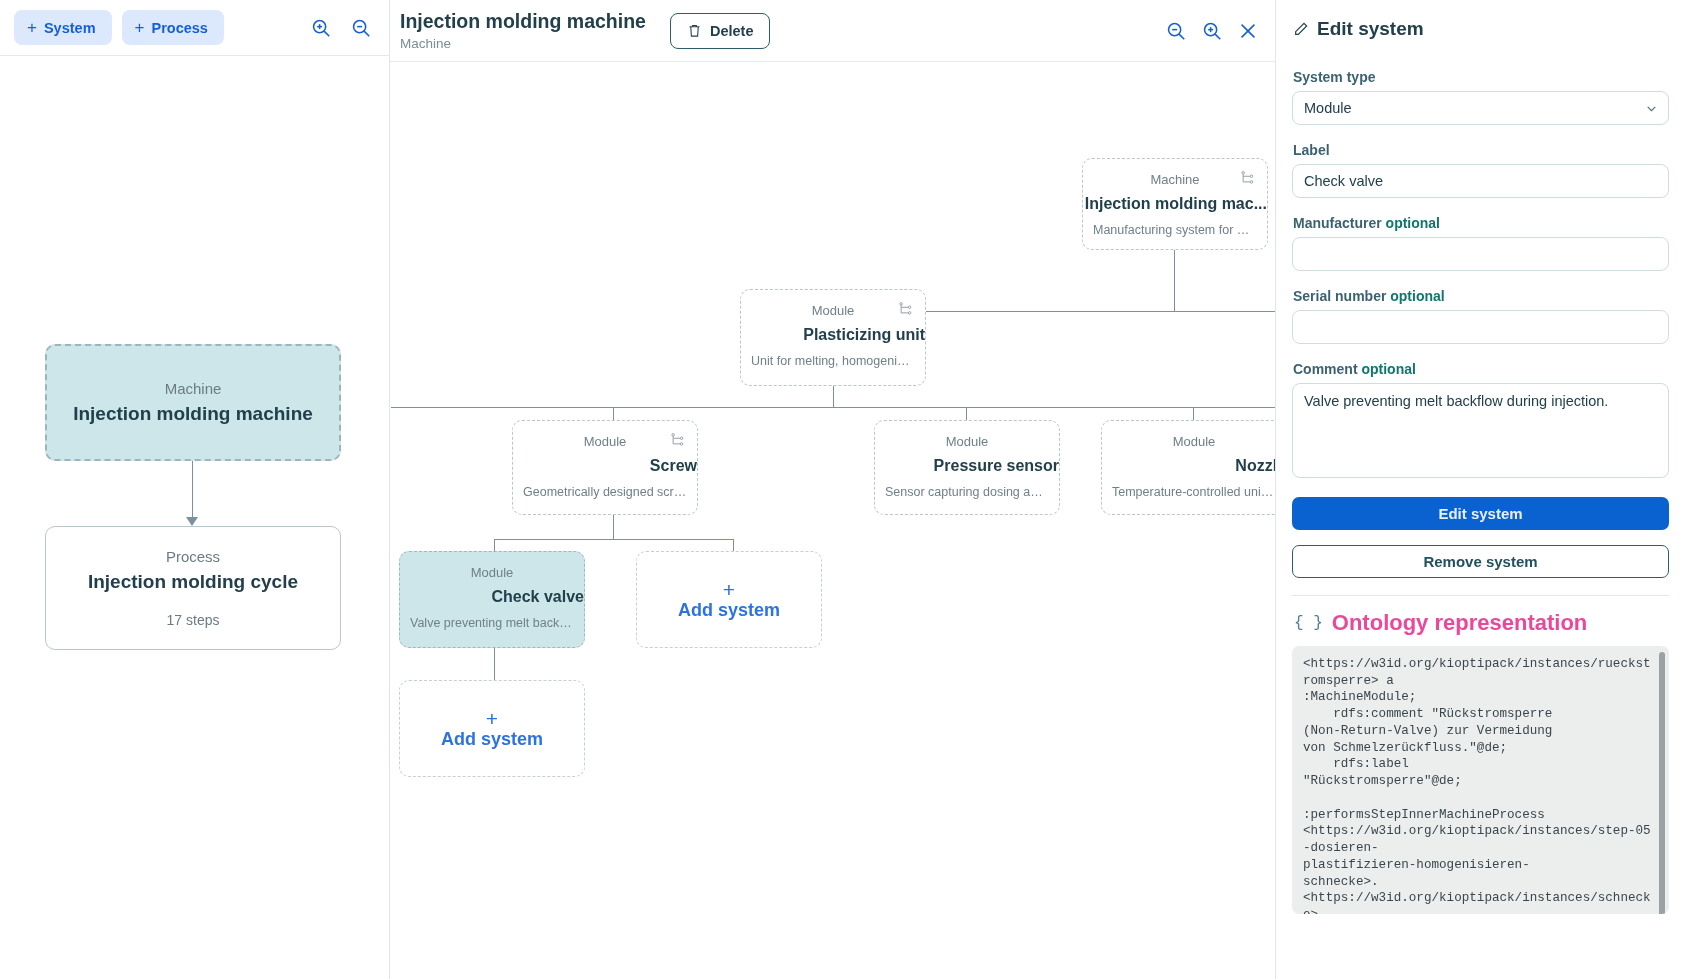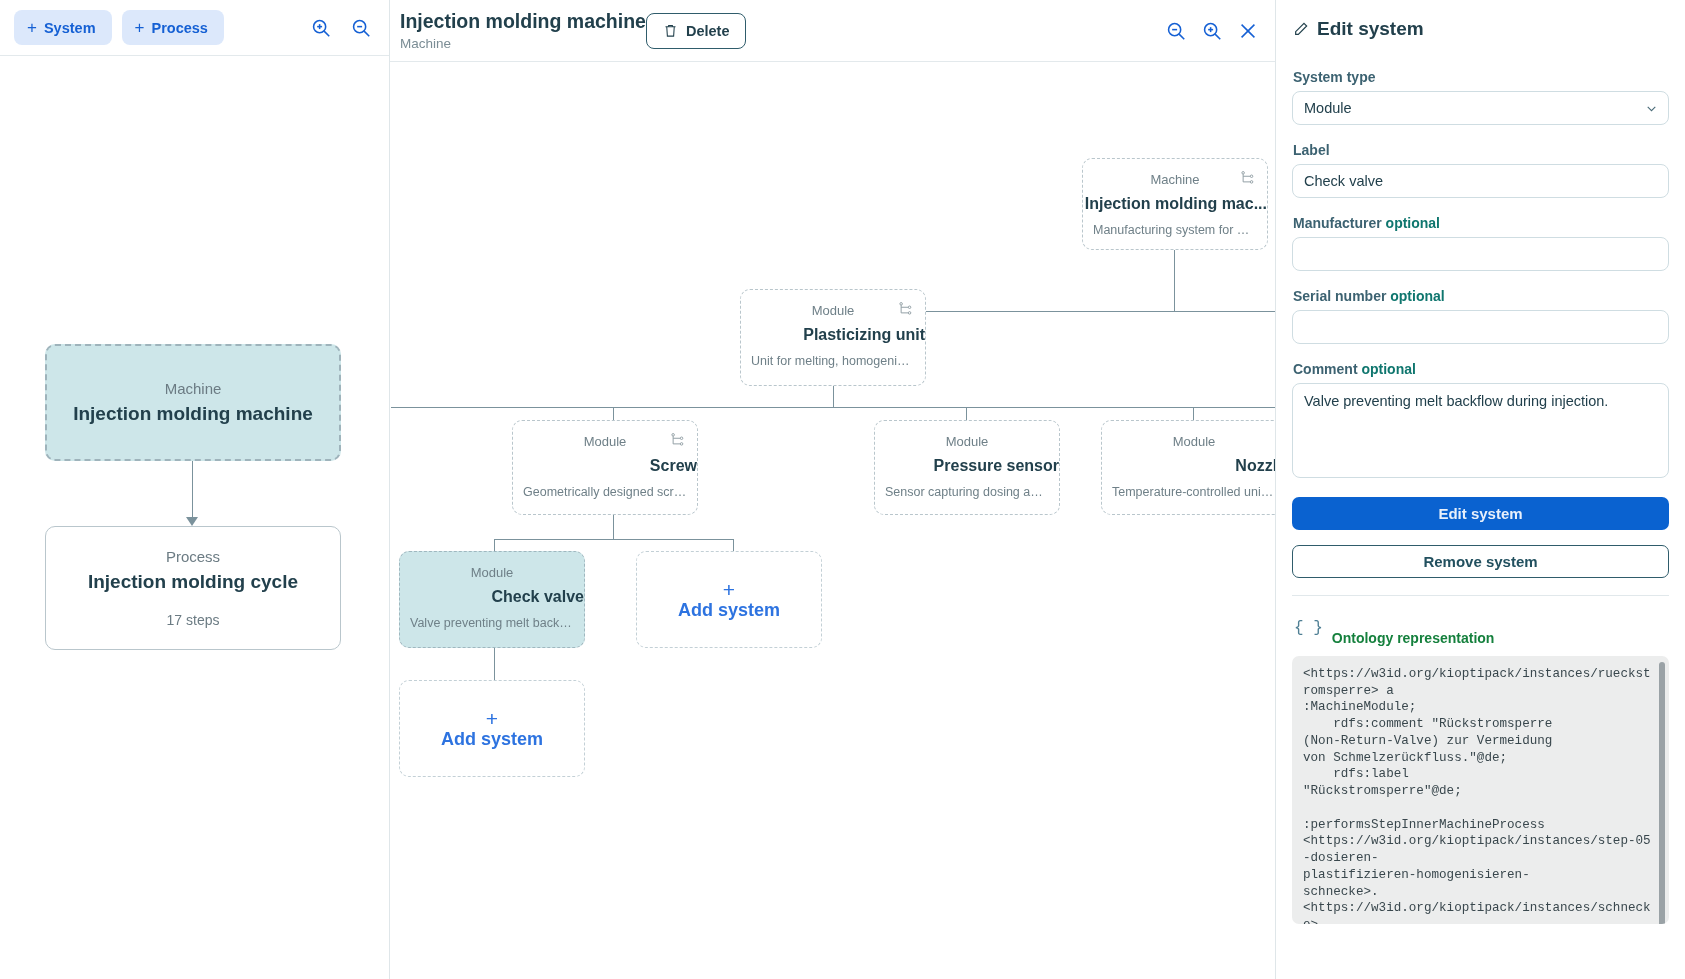--- a/index.html
+++ b/index.html
@@ -87,20 +87,21 @@
   .center-header {
     height: 62px; display: flex; align-items: center;
     padding: 0 16px 0 10px;
     border-bottom: 1px solid #e3e9ec;
     position: relative; z-index: 5; background: #fff;
   }
   .ch-titles { display: flex; flex-direction: column; justify-content: center; }
   .ch-title { font-size: 19.5px; font-weight: 600; color: #22404c; line-height: 1.15; }
   .ch-sub { font-size: 13.5px; color: #7b8d95; margin-top: 3px; }
   .delete-btn {
+    margin-left: 24px;
     display: inline-flex; align-items: center; gap: 8px;
     border: 1px solid #2f5c6b; color: #22404c; background: #fff;
     border-radius: 8px; padding: 9px 16px;
     font-size: 14.5px; font-weight: 600; cursor: pointer;
     font-family: "Liberation Sans", sans-serif;
   }
   .ch-right { margin-left: auto; display: flex; gap: 14px; align-items: center; }
 
   .graph { position: absolute; inset: 62px 0 0 0; }
   .gnode {
@@ -180,21 +181,21 @@
     border: 1px solid #2f5c6b; border-radius: 7px;
     font-size: 15px; font-weight: 700; cursor: pointer;
     font-family: "Liberation Sans", sans-serif;
   }
   .rp-divider { height: 1px; background: #e1e8eb; margin: 17px 0 0 0; }
   .onto-head {
     display: flex; align-items: center; gap: 9px;
     padding: 14px 0 10px 2px;
   }
   .onto-braces { color: #4f7f94; font-size: 16px; font-family: "Liberation Mono", monospace; }
-  .onto-title { font-size: 14px; font-weight: 700; color: #15803d; margin-top: 20px; }
+  .onto-title { font-size: 22px; font-weight: 700; color: #ec4899; }
   .code-box {
     position: relative;
     background: #eceded; border-radius: 7px;
     padding: 10px 14px 10px 11px;
     height: 268px; overflow: hidden;
   }
   .code-box pre {
     font-family: "Liberation Mono", monospace;
     font-size: 12.6px; line-height: 1.33;
     color: #39474d; white-space: pre-wrap; word-break: break-all;

